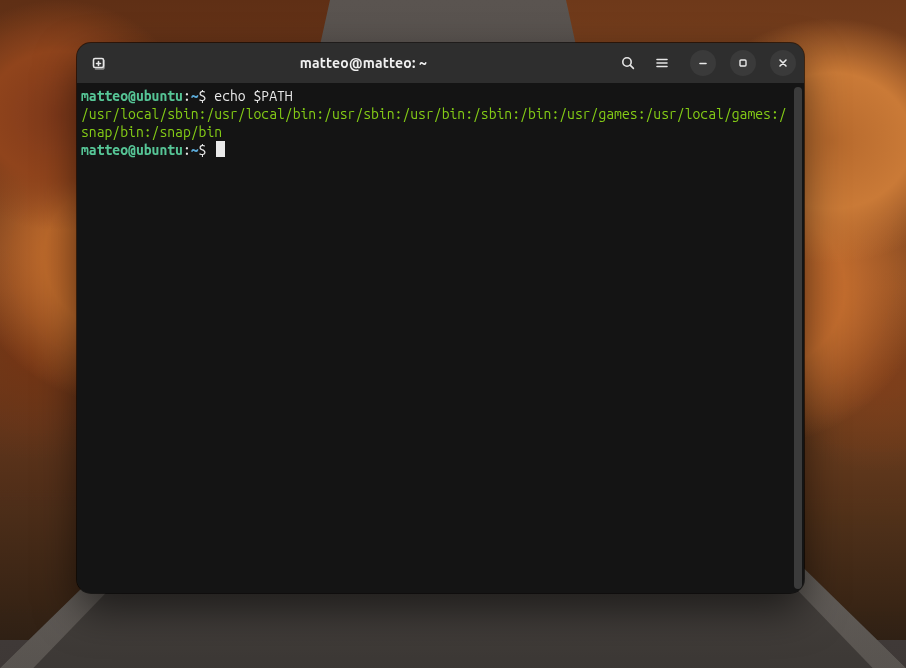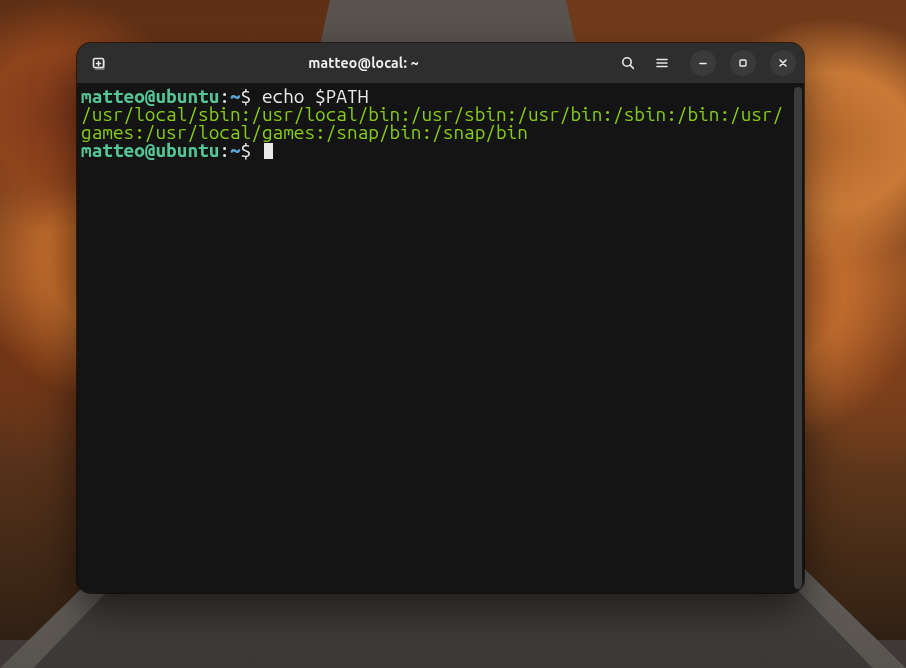--- a/index.html
+++ b/index.html
@@ -112,21 +112,21 @@
     margin-left: 8px;
   }
   .wbtn svg { display:block; }
 
   .term-body {
     flex: 1 1 auto;
     position: relative;
     background: #141414;
     color: #eaeaea;
     font-family: "Ubuntu Mono","DejaVu Sans Mono","Menlo",monospace;
-    font-size: 19px;
+    font-size: 14px;
     line-height: 18px;
     padding: 4px 6px 6px 4px;
     overflow: hidden;
   }
   .term-scroll {
     height: 100%;
     overflow-y: auto; overflow-x: hidden;
     padding-right: 6px;
   }
   .term-content { white-space: pre-wrap; word-break: break-all; }
@@ -167,21 +167,21 @@
         <div class="hbtn" title="new-tab-icon">
 
           <svg width="16" height="16" viewBox="0 0 16 16" fill="none" stroke="currentColor" stroke-width="1.6" stroke-linecap="round" stroke-linejoin="round">
             <rect x="2.5" y="3.5" width="10" height="9" rx="1.5"></rect>
             <path d="M7.5 6.5v4M5.5 8.5h4"></path>
             <path d="M13 5.5v7a1.5 1.5 0 0 1-1.5 1.5h-7" opacity=".5"></path>
           </svg>
         </div>
       </div>
 
-      <div class="tb-title">matteo@local: ~</div>
+      <div class="tb-title">matteo@matteo: ~</div>
 
       <div class="tb-right">
         <div class="hbtn" title="search-icon">
           <svg width="16" height="16" viewBox="0 0 16 16" fill="none" stroke="currentColor" stroke-width="1.6" stroke-linecap="round">
             <circle cx="7" cy="7" r="4.2"></circle>
             <path d="M10.4 10.4l3 3"></path>
           </svg>
         </div>
         <div class="hbtn" title="hamburger-menu-icon">
           <svg width="16" height="16" viewBox="0 0 16 16" fill="none" stroke="currentColor" stroke-width="1.6" stroke-linecap="round">

